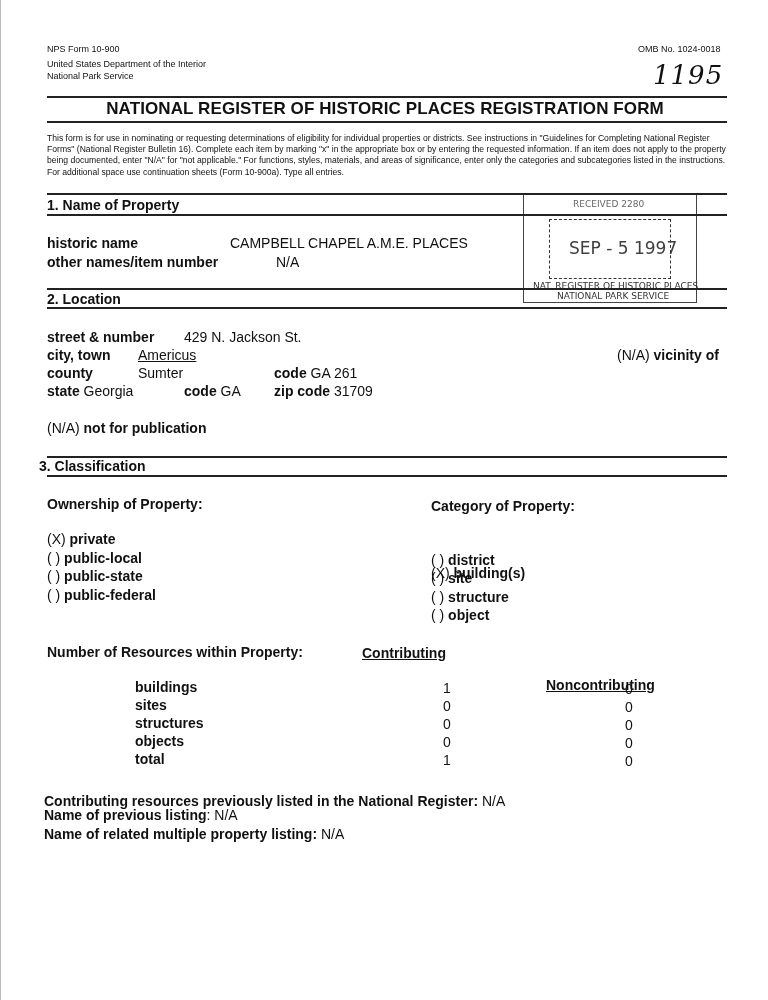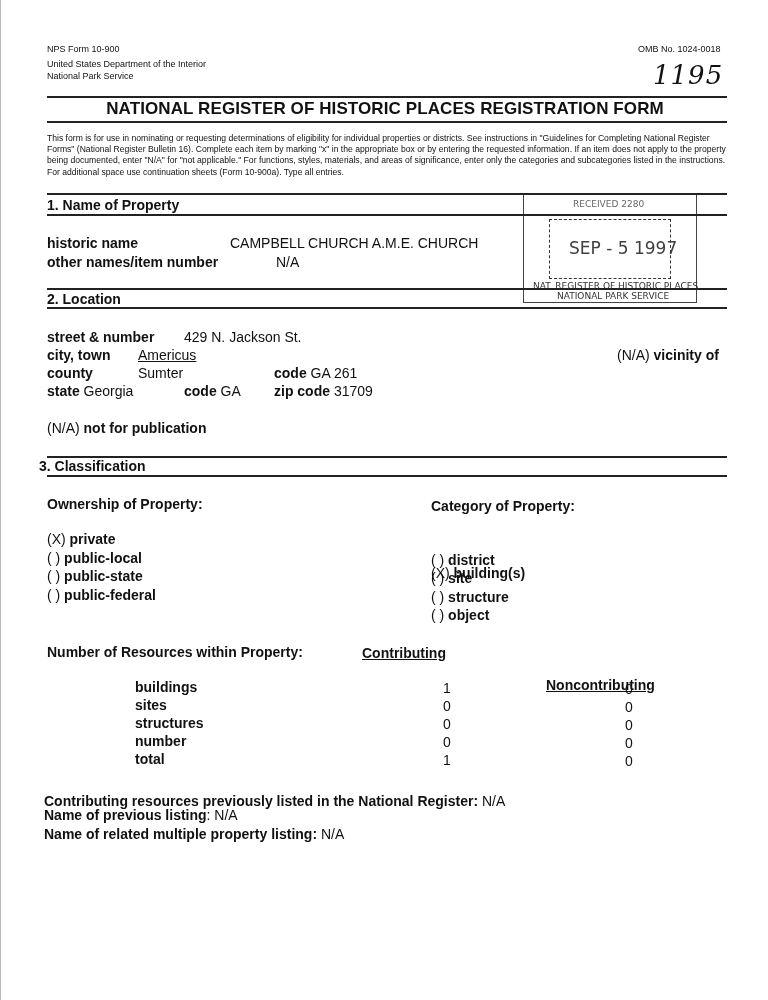--- a/index.html
+++ b/index.html
@@ -52,21 +52,21 @@
 <div class="abs stamp-text" style="left:532px; top:281px; font-size:9px;">NAT. REGISTER OF HISTORIC PLACES</div>
 <div class="abs stamp-text" style="left:556px; top:291px; font-size:9px;">NATIONAL PARK SERVICE</div>
 
 <div class="hline" style="left:46px; top:193px; width:680px;"></div>
 <div class="abs sec-head" style="left:46px; top:197px;">1. Name of Property</div>
 <div class="hline" style="left:46px; top:214px; width:680px;"></div>
 
 <div class="row" style="left:46px; top:234px;">
   <span class="b">historic name</span>
 </div>
-<div class="row" style="left:229px; top:234px;">CAMPBELL CHURCH A.M.E. CHURCH</div>
+<div class="row" style="left:229px; top:234px;">CAMPBELL CHAPEL A.M.E. PLACES</div>
 <div class="row" style="left:46px; top:253px;">
   <span class="b">other names/item number</span>
 </div>
 <div class="row" style="left:275px; top:253px;">N/A</div>
 
 <div class="hline" style="left:46px; top:288px; width:680px;"></div>
 <div class="abs sec-head" style="left:46px; top:291px;">2.  Location</div>
 <div class="hline" style="left:46px; top:307px; width:680px;"></div>
 
 <div class="row" style="left:46px; top:328px;">
@@ -165,21 +165,21 @@
 <div class="row" style="left:624px; top:680px;">0</div>
 
 <div class="row b" style="left:134px; top:696px;">sites</div>
 <div class="row" style="left:442px; top:697px;">0</div>
 <div class="row" style="left:624px; top:698px;">0</div>
 
 <div class="row b" style="left:134px; top:714px;">structures</div>
 <div class="row" style="left:442px; top:715px;">0</div>
 <div class="row" style="left:624px; top:716px;">0</div>
 
-<div class="row b" style="left:134px; top:732px;">number</div>
+<div class="row b" style="left:134px; top:732px;">objects</div>
 <div class="row" style="left:442px; top:733px;">0</div>
 <div class="row" style="left:624px; top:734px;">0</div>
 
 <div class="row b" style="left:134px; top:750px;">total</div>
 <div class="row" style="left:442px; top:751px;">1</div>
 <div class="row" style="left:624px; top:752px;">0</div>
 
 <div class="row" style="left:43px; top:792px;">
   <span class="b">Contributing resources previously listed in the National Register:</span>
   <span>N/A</span>

